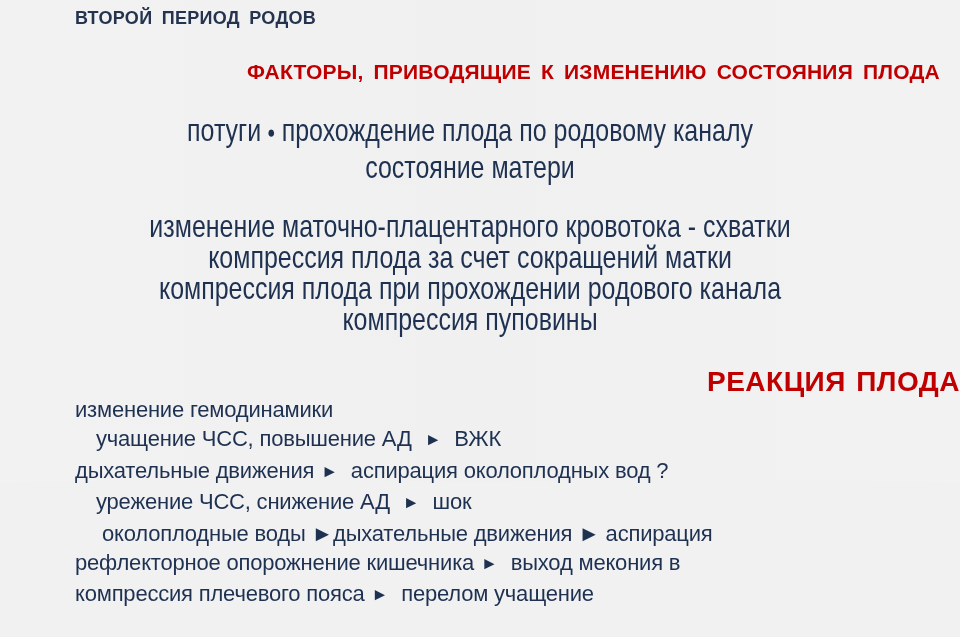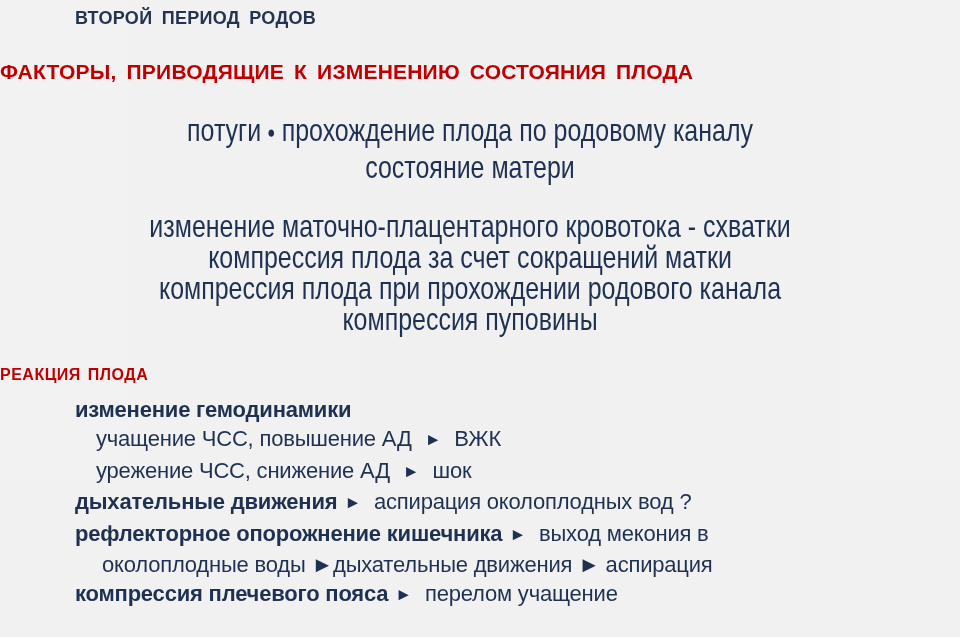--- a/index.html
+++ b/index.html
@@ -25,36 +25,37 @@
     font-weight: bold;
     letter-spacing: 0.3px;
     word-spacing: 4px;
     color: #24344F;
     white-space: nowrap;
   }
   .heading-red {
     position: absolute;
     left: 0;
     width: 940px;
-    text-align: left;
+    text-align: right;
     color: #C00000;
     font-weight: bold;
     white-space: nowrap;
   }
   .heading-factors {
     top: 60px;
     font-size: 21px;
     word-spacing: 4px;
     letter-spacing: 0.2px;
   }
   .heading-reaction {
     top: 366px;
-    font-size: 16px;
+    font-size: 28px;
     word-spacing: 2px;
     letter-spacing: 0.5px;
+    padding-left: 20px;
   }
   .center-block {
     position: absolute;
     left: 0;
     width: 940px;
     text-align: center;
     color: #1E3151;
     transform: scaleX(0.78);
     transform-origin: 50% 0;
     white-space: nowrap;
@@ -78,21 +79,21 @@
     position: absolute;
     left: 75px;
     top: 395px;
     width: 860px;
     font-size: 22px;
     line-height: 29.4px;
     color: #1E3151;
     letter-spacing: -0.2px;
   }
   .row { white-space: nowrap; }
-  .b { font-weight: bold; }
+  .b { font-weight: normal; }
   .ind1 { padding-left: 21px; }
   .ind2 { padding-left: 27px; }
   .arrow {
     font-size: 17px;
     margin-left: 7px;
     margin-right: 13px;
     position: relative;
     top: -1px;
   }
   .ind1 .arrow { margin-left: 13px; margin-right: 13px; }
@@ -119,25 +120,25 @@
   </div>
 
   <div class="heading-red heading-reaction">РЕАКЦИЯ ПЛОДА</div>
 
   <div class="reaction-list">
 
     <div class="row"><span class="b">изменение гемодинамики</span></div>
 
     <div class="row ind1"><span>учащение ЧСС, повышение АД</span><span class="arrow">►</span><span>ВЖК</span></div>
 
+    <div class="row"><span class="b">дыхательные движения</span><span class="arrow">►</span><span>аспирация околоплодных вод ?</span></div>
+
     <div class="row ind1"><span>урежение ЧСС, снижение АД</span><span class="arrow">►</span><span>шок</span></div>
 
-    <div class="row"><span class="b">дыхательные движения</span><span class="arrow">►</span><span>аспирация околоплодных вод ?</span></div>
+    <div class="row ind2"><span>околоплодные воды ►дыхательные движения ► аспирация</span></div>
 
     <div class="row"><span class="b">рефлекторное опорожнение кишечника</span><span class="arrow">►</span><span>выход мекония в</span></div>
-
-    <div class="row ind2"><span>околоплодные воды ►дыхательные движения ► аспирация</span></div>
 
 
     <div class="row"><span class="b">компрессия плечевого пояса</span><span class="arrow">►</span><span>перелом учащение</span></div>
 
   </div>
 </div>
 
 </body></html>

